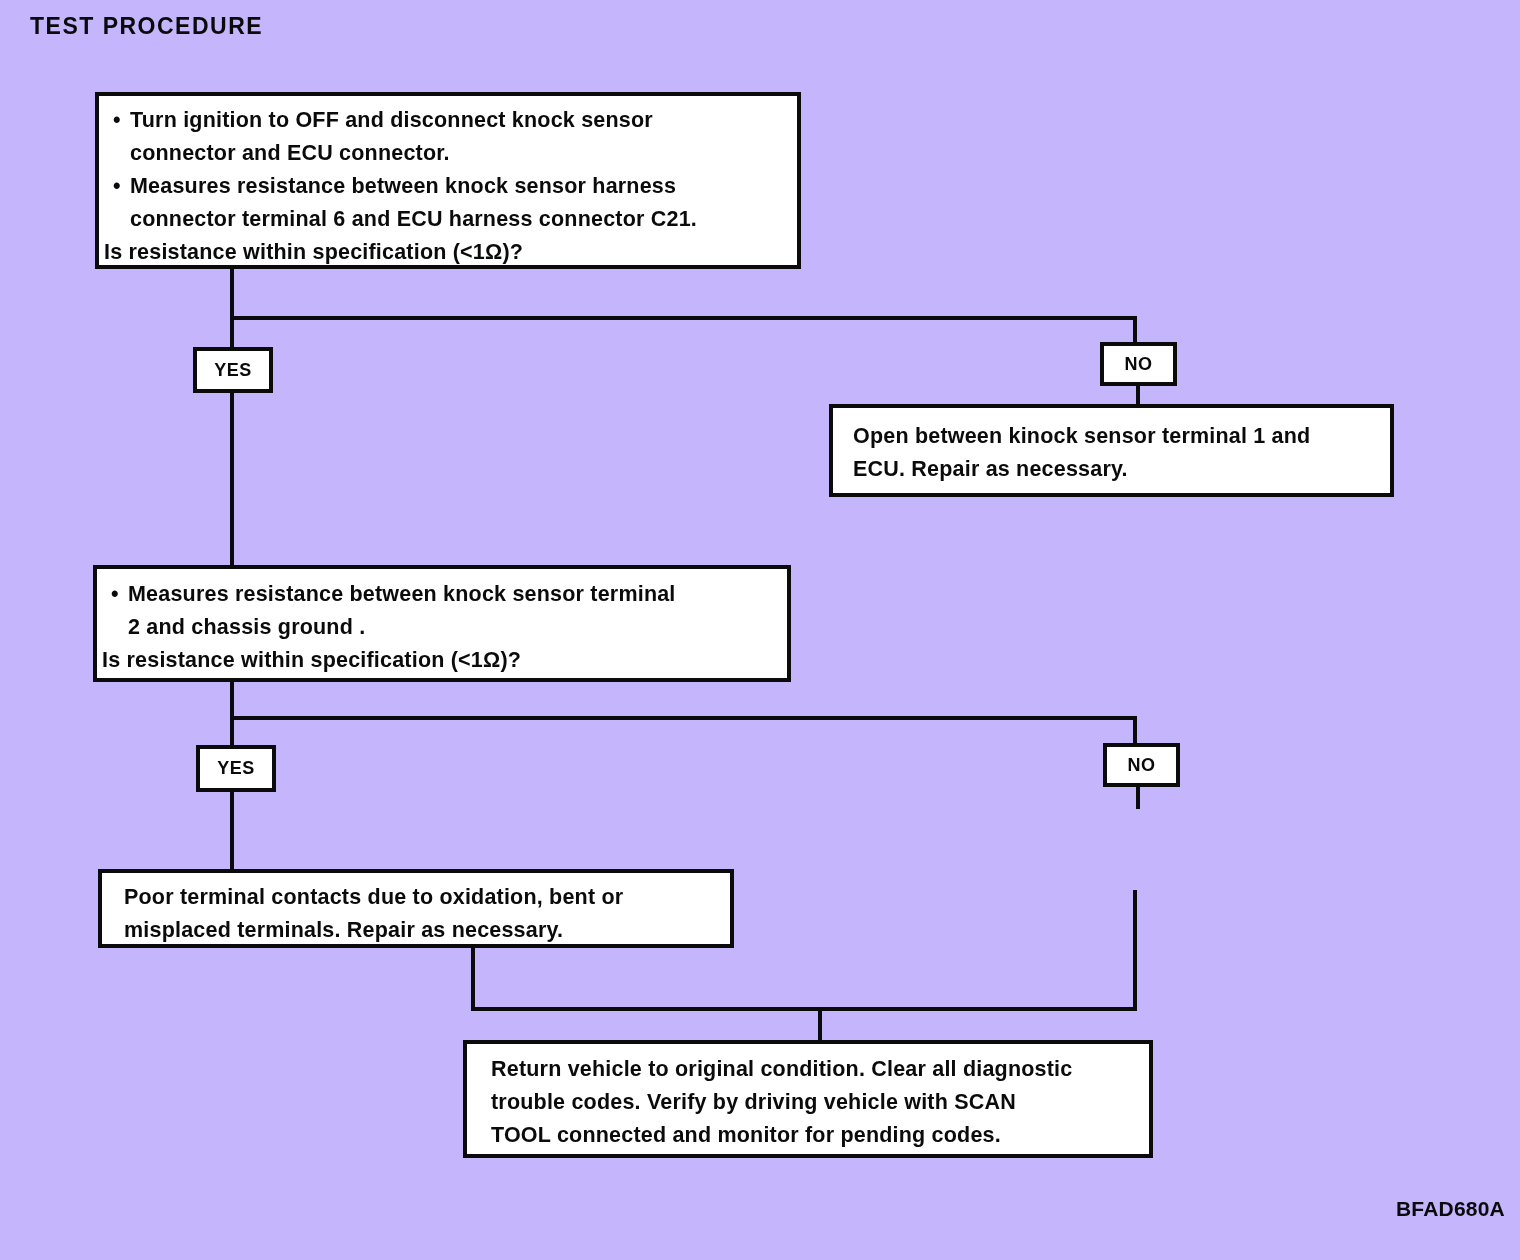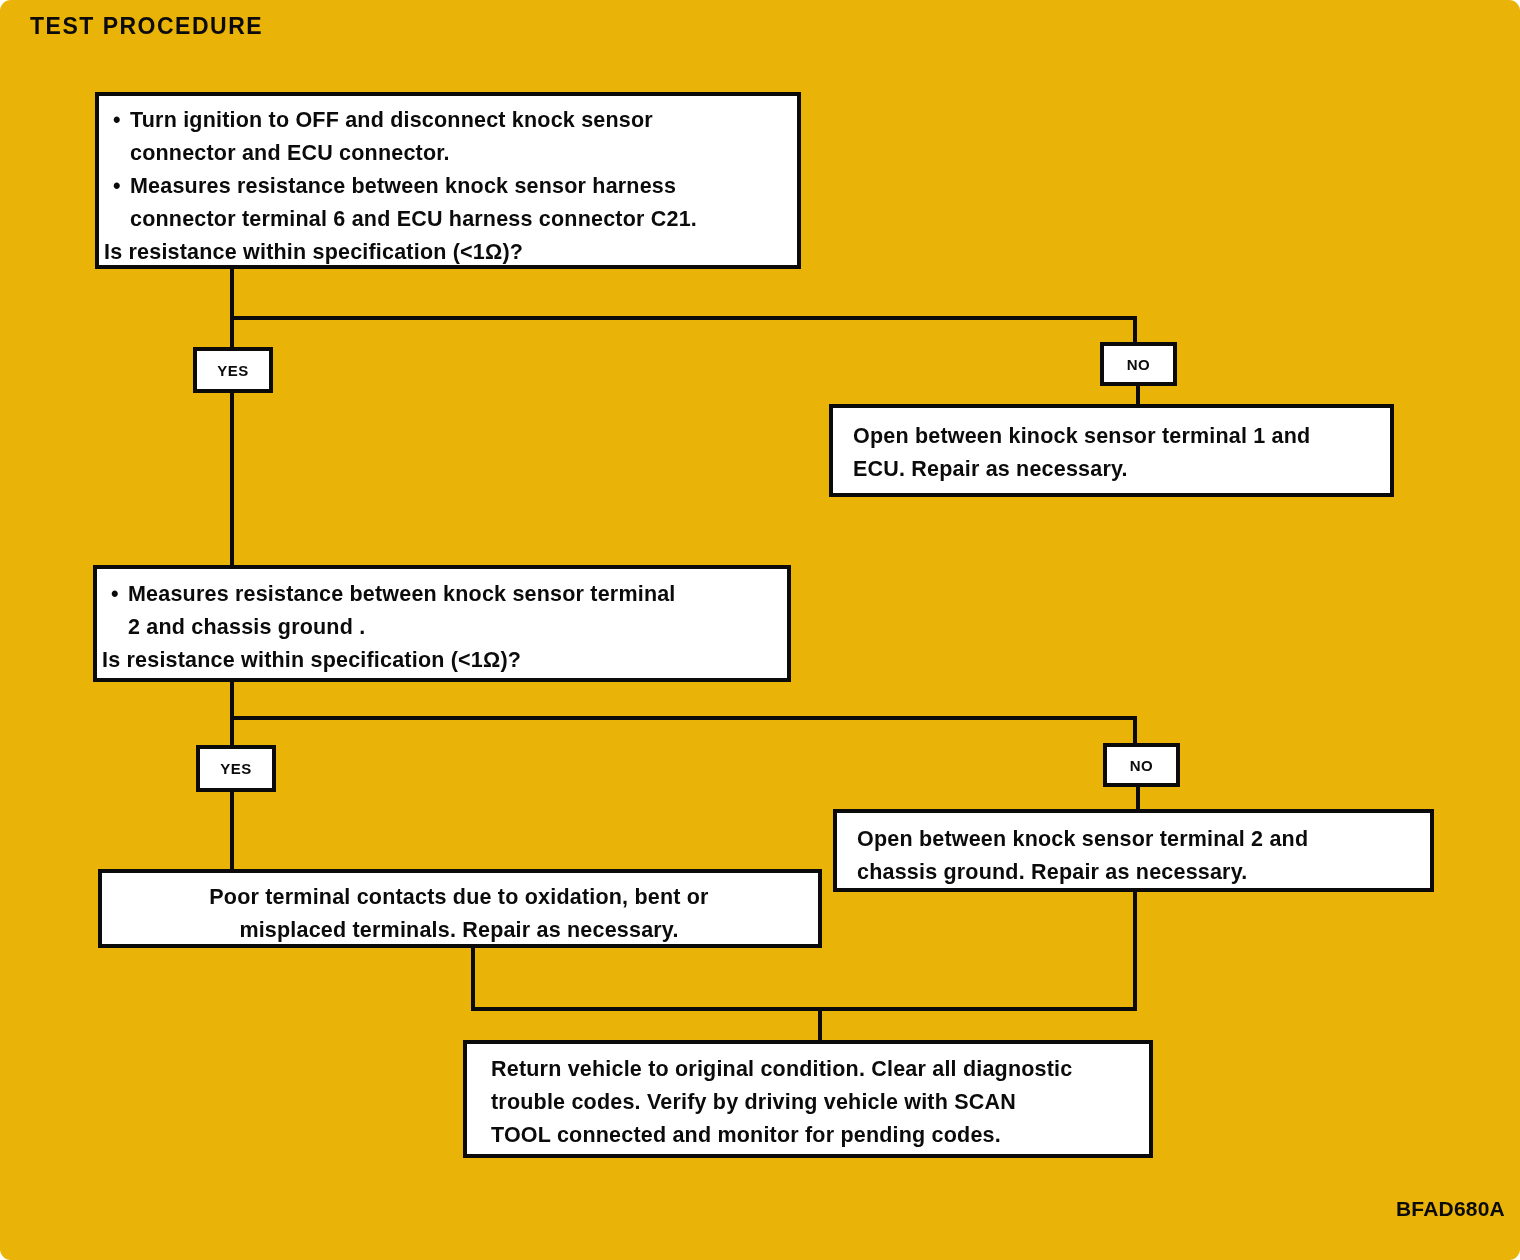--- a/index.html
+++ b/index.html
@@ -1,25 +1,24 @@
 <!DOCTYPE html>
 <html><head>
 <meta charset="utf-8">
 <style>
   * { margin:0; padding:0; box-sizing:border-box; }
   html,body { background:#ffffff; }
   .sheet {
     position:relative;
     width:1520px; height:1260px;
-    background:#eab308;
+    background:#c4b5fd;
     color:#0b0b0b;
     font-family:"Liberation Sans", sans-serif;
     font-weight:700;
     overflow:hidden;
-    border-radius:11px;
   }
   .title {
     position:absolute; left:30px; top:13px;
     font-size:23px; letter-spacing:1.5px;
   }
   .node {
     position:absolute;
     border:4px solid #0b0b0b;
     background:#ffffff;
     font-size:21.5px;
@@ -27,21 +26,21 @@
     letter-spacing:0.2px;
   }
   .pre { white-space:pre-line; }
   .bullet-row { display:flex; }
   .bullet { flex:none; width:26px; padding-left:9px; }
   .badge {
     position:absolute;
     border:4px solid #0b0b0b;
     background:#ffffff;
     display:flex; align-items:center; justify-content:center;
-    font-size:15px; letter-spacing:0.5px;
+    font-size:18px; letter-spacing:0.5px;
   }
   .hline, .vline { position:absolute; background:#0b0b0b; }
   .hline { height:4px; }
   .vline { width:4px; }
   .figure-code {
     position:absolute; left:1396px; top:1197px;
     font-size:21px; letter-spacing:0.2px;
   }
 </style>
 </head>
@@ -98,26 +97,24 @@
 
   <div class="badge" style="left:196px; top:745px; width:80px; height:47px;">
     <span>YES</span>
   </div>
   <div class="badge" style="left:1103px; top:743px; width:77px; height:44px;">
     <span>NO</span>
   </div>
 
   <div class="vline" style="left:1136px; top:787px; height:22px;"></div>
 
-  <div class="node pre" style="left:833px; top:809px; width:601px; height:83px; padding:10px 10px 0 20px;">Open between knock sensor terminal 2 and
-chassis ground. Repair as necessary.</div>
 
   <div class="vline" style="left:230px; top:790px; height:79px;"></div>
 
-  <div class="node pre" style="left:98px; top:869px; width:724px; height:79px; padding:8px 24px 0 22px;text-align:center;">Poor terminal contacts due to oxidation, bent or
+  <div class="node pre" style="left:98px; top:869px; width:636px; height:79px; padding:8px 24px 0 22px;">Poor terminal contacts due to oxidation, bent or
 misplaced terminals. Repair as necessary.</div>
 
   <div class="vline" style="left:471px; top:946px; height:65px;"></div>
   <div class="vline" style="left:1133px; top:890px; height:121px;"></div>
   <div class="hline" style="left:471px; top:1007px; width:666px;"></div>
   <div class="vline" style="left:818px; top:1011px; height:29px;"></div>
 
   <div class="node pre" style="left:463px; top:1040px; width:690px; height:118px; padding:9px 8px 0 24px;">Return vehicle to original condition. Clear all diagnostic
 trouble codes. Verify by driving vehicle with SCAN
 TOOL connected and monitor for pending codes.</div>

